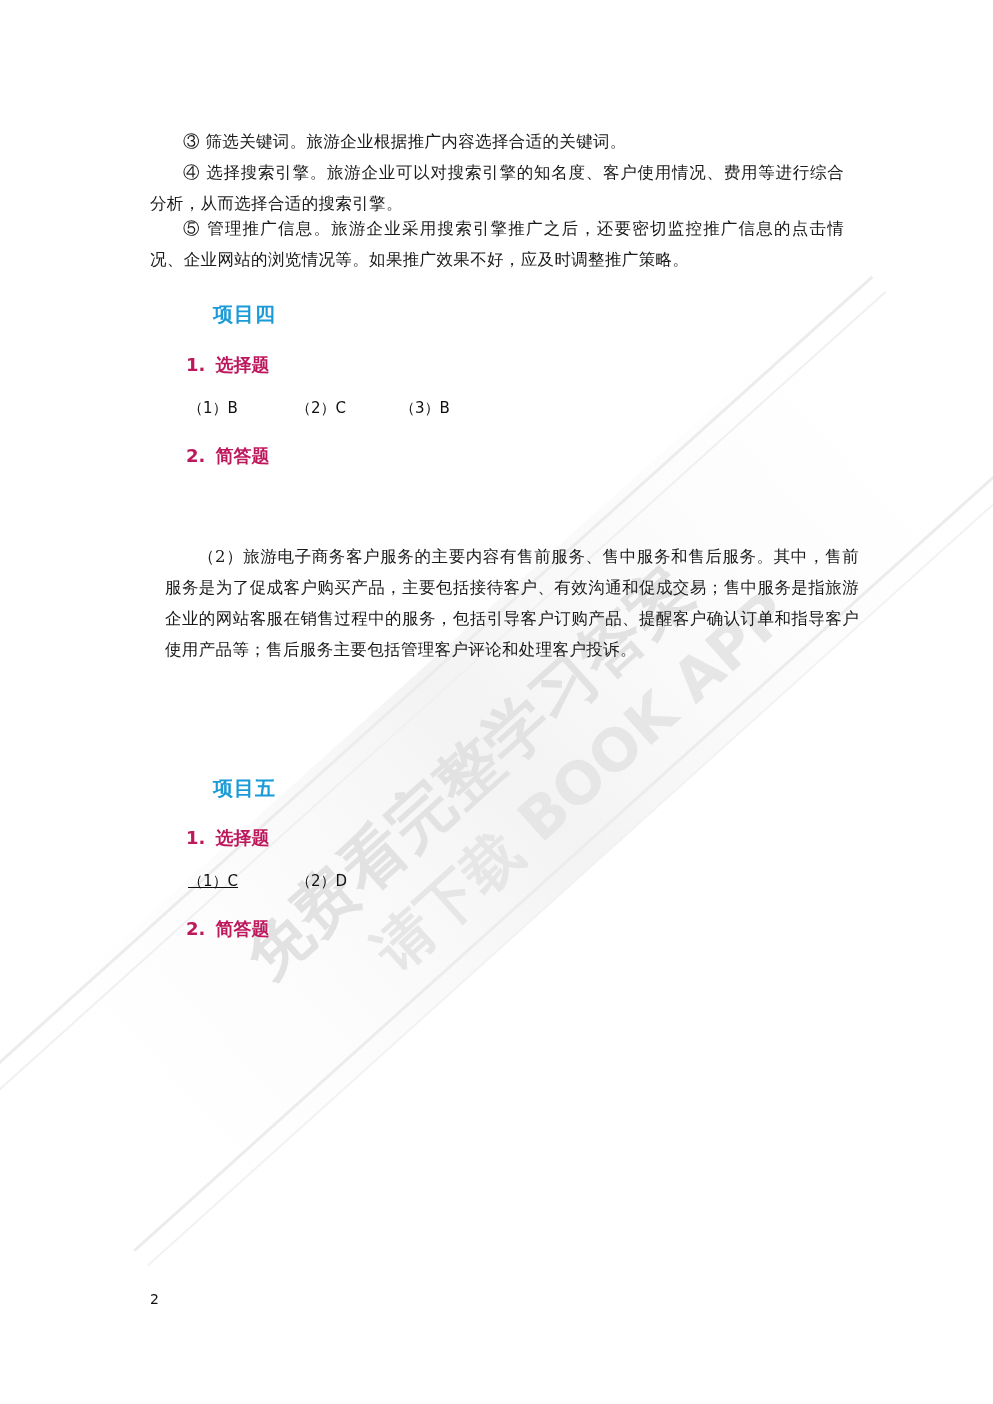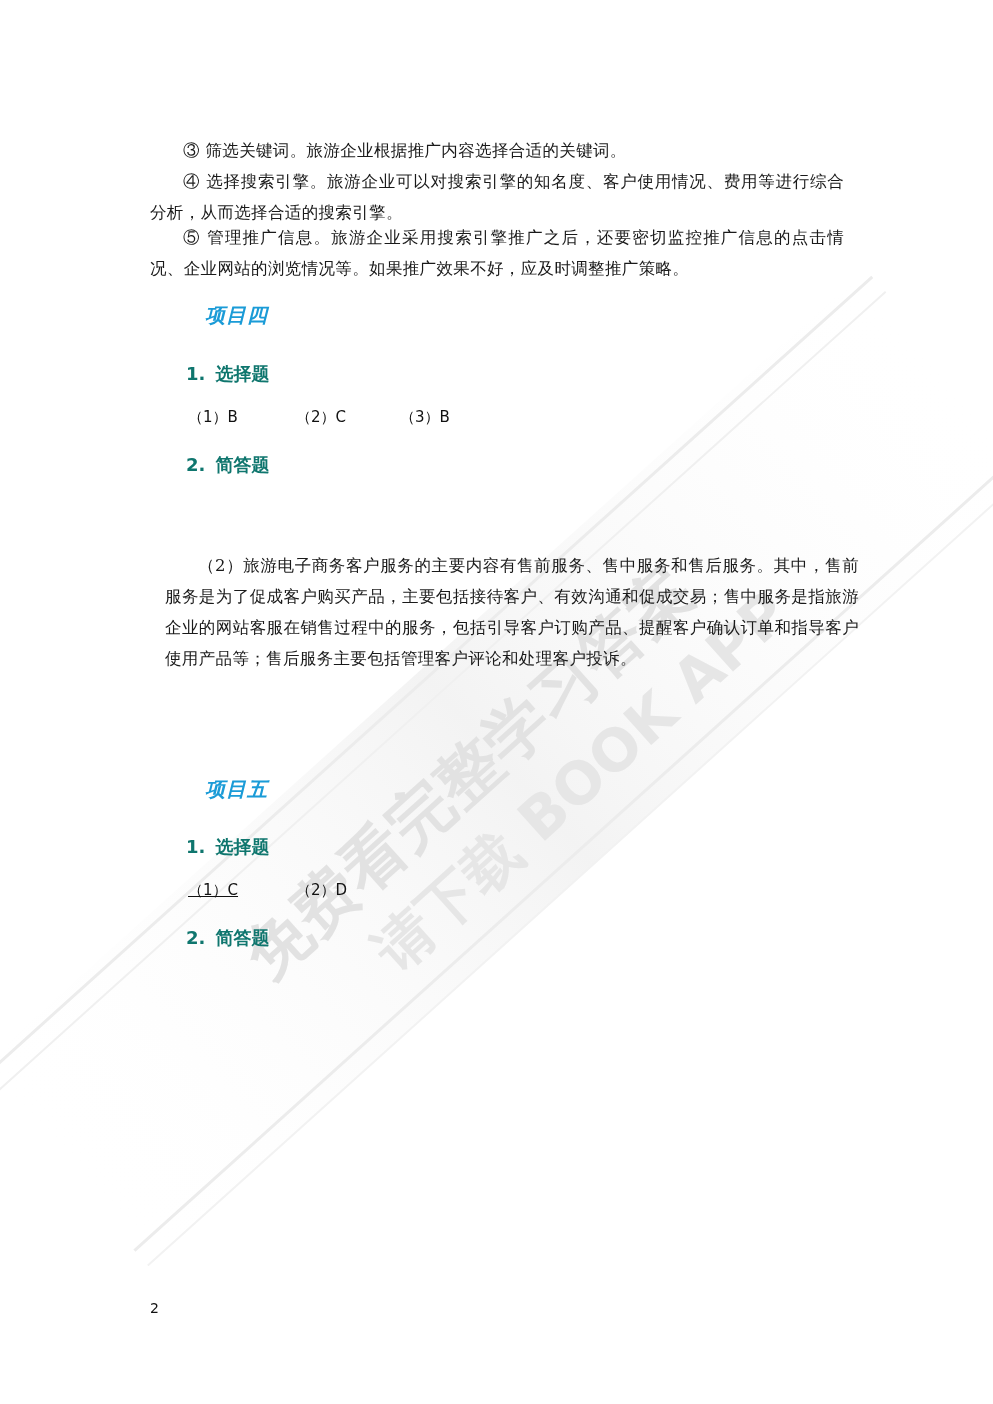--- a/index.html
+++ b/index.html
@@ -17,51 +17,50 @@
     }
     .watermark {
       position: absolute;
       left: 0; top: 0;
       width: 993px; height: 1404px;
       pointer-events: none;
       z-index: 0;
     }
     .page {
       position: absolute;
-      left: 0; top: 16px;
+      left: 0; top: 7px;
       width: 993px; height: 1378px;
       z-index: 1;
     }
     .p {
       position: absolute;
       left: 150px;
       width: 694px;
       font-size: 16.5px;
       line-height: 31px;
       letter-spacing: 0.35px;
       text-align: justify;
       text-indent: 2em;
       margin: 0;
     }
     .h-project {
       position: absolute;
       left: 205px;
       font-family: "DejaVu Sans", "Liberation Sans", sans-serif;
       font-size: 20px;
       color: #1a9bd7;
-      margin: 0;
+      margin: 8px;
       letter-spacing: 1px;
-      font-style: italic;
     }
     .h-sub {
       position: absolute;
       left: 186px;
       font-family: "DejaVu Sans", "Liberation Sans", sans-serif;
       font-size: 18px;
-      color: #0f766e;
+      color: #be185d;
       margin: 0;
     }
     .h-sub .num { margin-right: 10px; }
     .answers {
       position: absolute;
       left: 188px;
       font-family: "DejaVu Sans", "Liberation Sans", sans-serif;
       font-size: 15px;
       color: #111;
       margin: 0;

